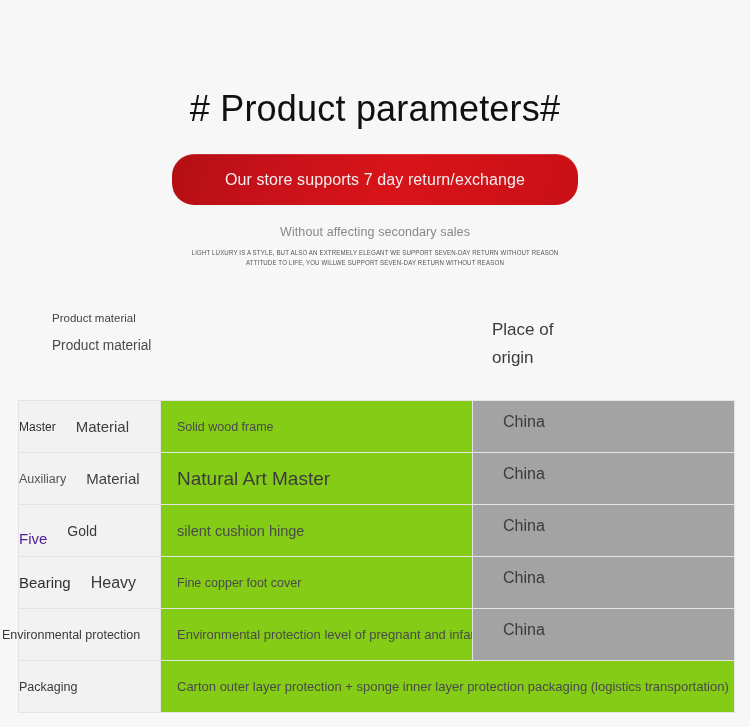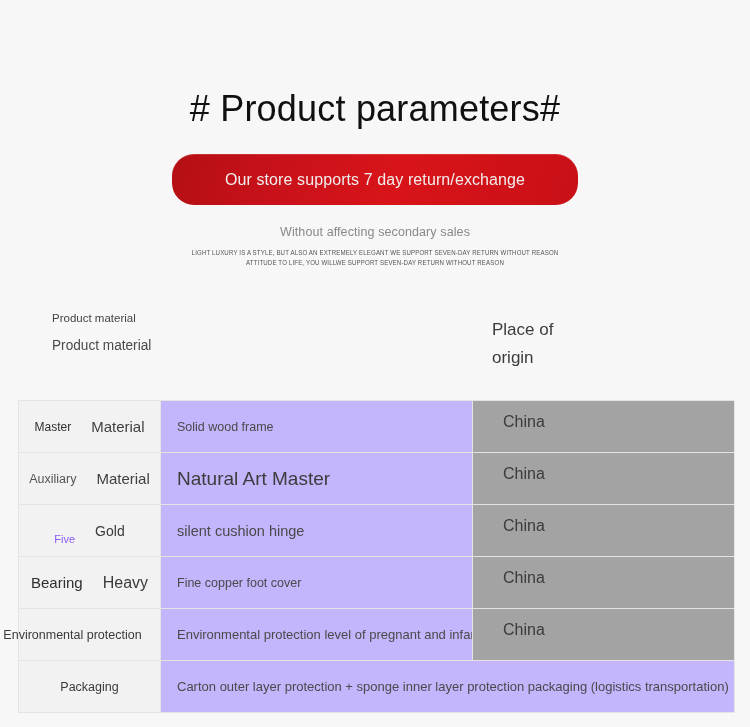--- a/index.html
+++ b/index.html
@@ -119,40 +119,40 @@
     table-layout: fixed;
   }
   .spec-table tr { height: 52px; }
   .spec-table td {
     border: 1px solid #e4e4e4;
     padding: 0;
     vertical-align: middle;
   }
 
   .col-label { width: 141px; background: #f2f2f2; }
-  .col-value { width: 311px; background: #c4b5fd; margin-left: 48px; }
+  .col-value { width: 311px; background: #84cc16; margin-left: 48px; }
   .col-origin { width: 261px; background: #a3a3a3; }
 
   .label-inner {
     display: flex;
     align-items: center;
-    justify-content: center;
+    justify-content: flex-start;
     gap: 6px;
     white-space: nowrap;
     color: #3f3f3f;
   }
   .label-a { font-size: 12.5px; }
   .label-b { font-size: 14.5px; margin-left: 14px; }
 
   
   .r1 .label-a { font-size: 12px; color: #2f2f2f; }
   .r1 .label-b { font-size: 15px; }
   .r2 .label-a { font-size: 12.5px; color: #555; }
   .r2 .label-b { font-size: 15px; }
-  .r3 .label-a { font-size: 11px; color: #8b5cf6; margin-top: 16px; }
+  .r3 .label-a { font-size: 15px; color: #4c1d95; margin-top: 16px; }
   .r3 .label-b { font-size: 14px; color: #3a3a3a; }
   .r4 .label-a { font-size: 15px; color: #2f2f2f; }
   .r4 .label-b { font-size: 16px; color: #3a3a3a; }
   .r5 .label-inner {
     font-size: 14px;
     color: #3a3a3a;
     overflow: visible;
     position: relative;
     left: -17px;
   }

